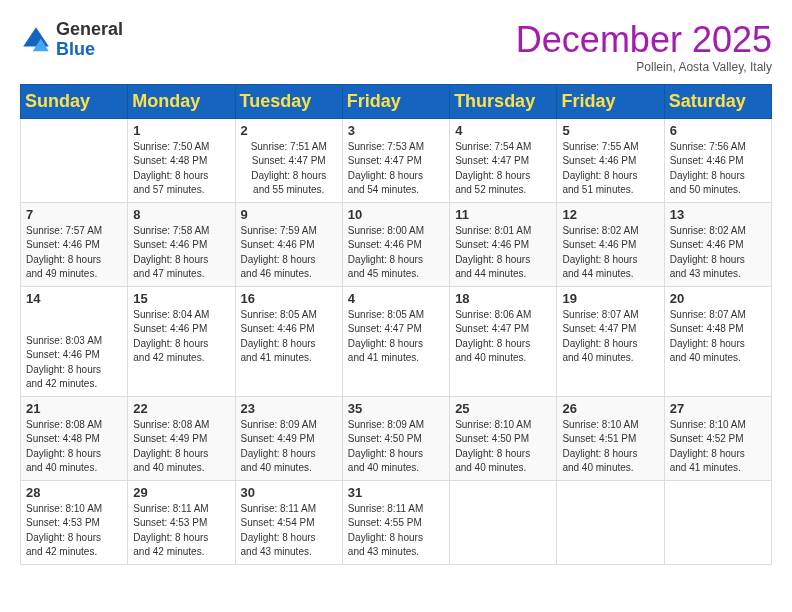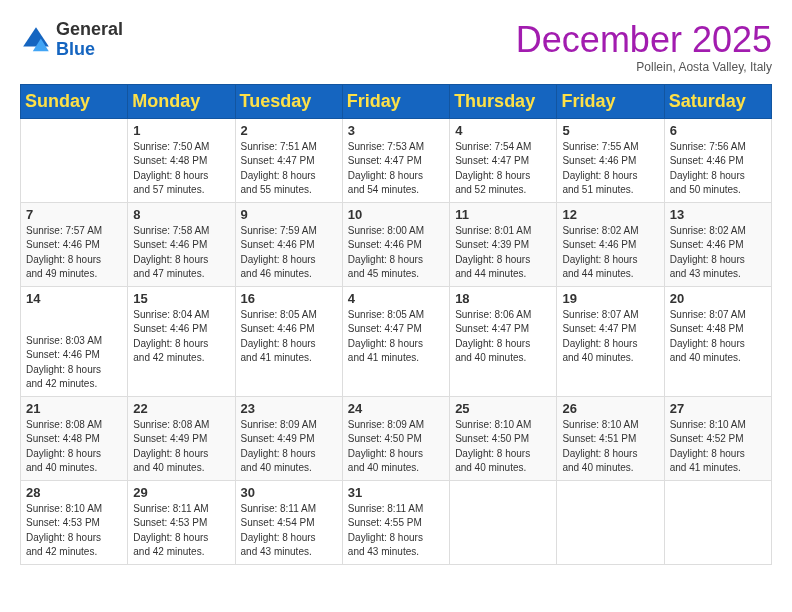--- a/index.html
+++ b/index.html
@@ -124,21 +124,21 @@
         <td class="empty-cell"></td>
         <td>
           <span class="day-number">1</span>
           <div class="cell-content" style="white-space: pre-line;">Sunrise: 7:50 AM
 Sunset: 4:48 PM
 Daylight: 8 hours
 and 57 minutes.</div>
         </td>
         <td>
           <span class="day-number">2</span>
-          <div class="cell-content" style="white-space: pre-line;">Sunrise: 7:51 AM
+          <div class="cell-content" style="white-space: pre-line; text-align: center;">Sunrise: 7:51 AM
 Sunset: 4:47 PM
 Daylight: 8 hours
 and 55 minutes.</div>
         </td>
         <td>
           <span class="day-number">3</span>
           <div class="cell-content" style="white-space: pre-line;">Sunrise: 7:53 AM
 Sunset: 4:47 PM
 Daylight: 8 hours
 and 54 minutes.</div>
@@ -190,21 +190,21 @@
         <td>
           <span class="day-number">10</span>
           <div class="cell-content" style="white-space: pre-line;">Sunrise: 8:00 AM
 Sunset: 4:46 PM
 Daylight: 8 hours
 and 45 minutes.</div>
         </td>
         <td>
           <span class="day-number">11</span>
           <div class="cell-content" style="white-space: pre-line;">Sunrise: 8:01 AM
-Sunset: 4:39 PM
+Sunset: 4:46 PM
 Daylight: 8 hours
 and 44 minutes.</div>
         </td>
         <td>
           <span class="day-number">12</span>
           <div class="cell-content" style="white-space: pre-line;">Sunrise: 8:02 AM
 Sunset: 4:46 PM
 Daylight: 8 hours
 and 44 minutes.</div>
         </td>
@@ -283,21 +283,21 @@
 and 40 minutes.</div>
         </td>
         <td>
           <span class="day-number">23</span>
           <div class="cell-content" style="white-space: pre-line;">Sunrise: 8:09 AM
 Sunset: 4:49 PM
 Daylight: 8 hours
 and 40 minutes.</div>
         </td>
         <td>
-          <span class="day-number">24</span>
+          <span class="day-number">35</span>
           <div class="cell-content" style="white-space: pre-line;">Sunrise: 8:09 AM
 Sunset: 4:50 PM
 Daylight: 8 hours
 and 40 minutes.</div>
         </td>
         <td>
           <span class="day-number">25</span>
           <div class="cell-content" style="white-space: pre-line;">Sunrise: 8:10 AM
 Sunset: 4:50 PM
 Daylight: 8 hours

